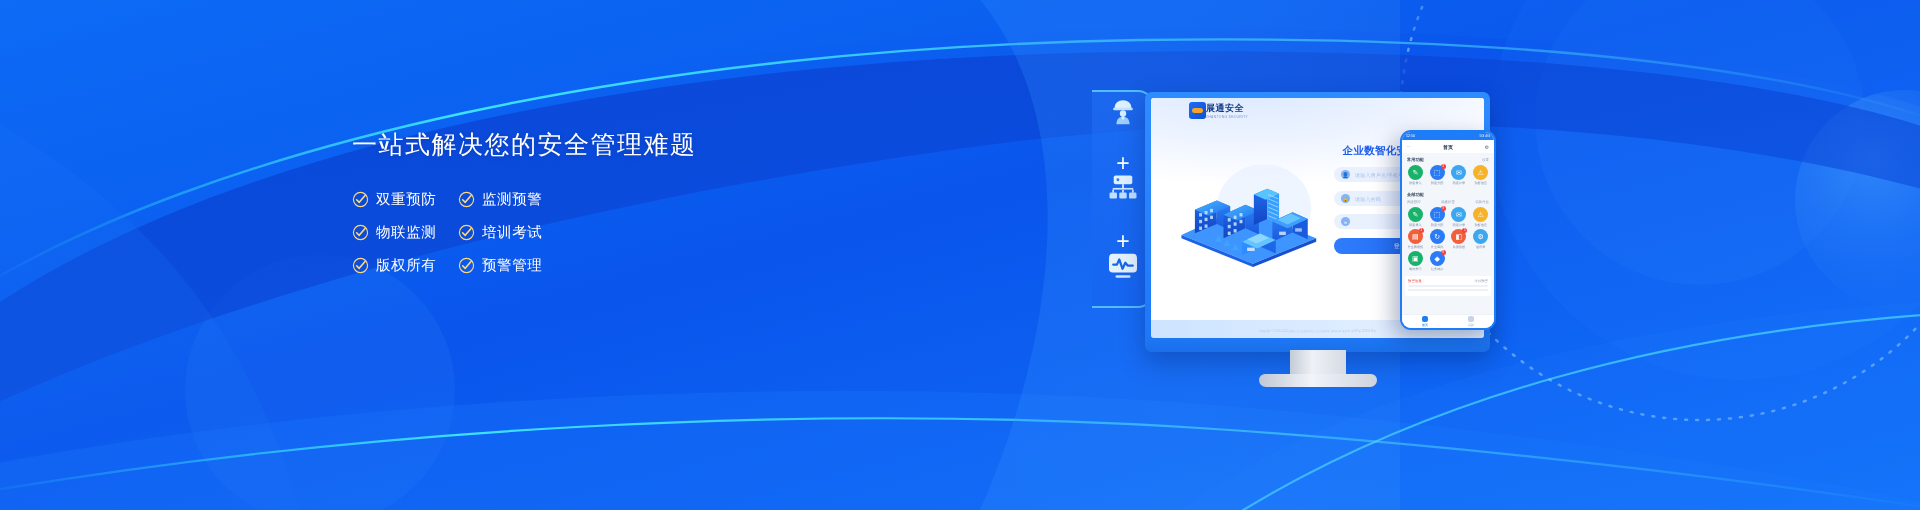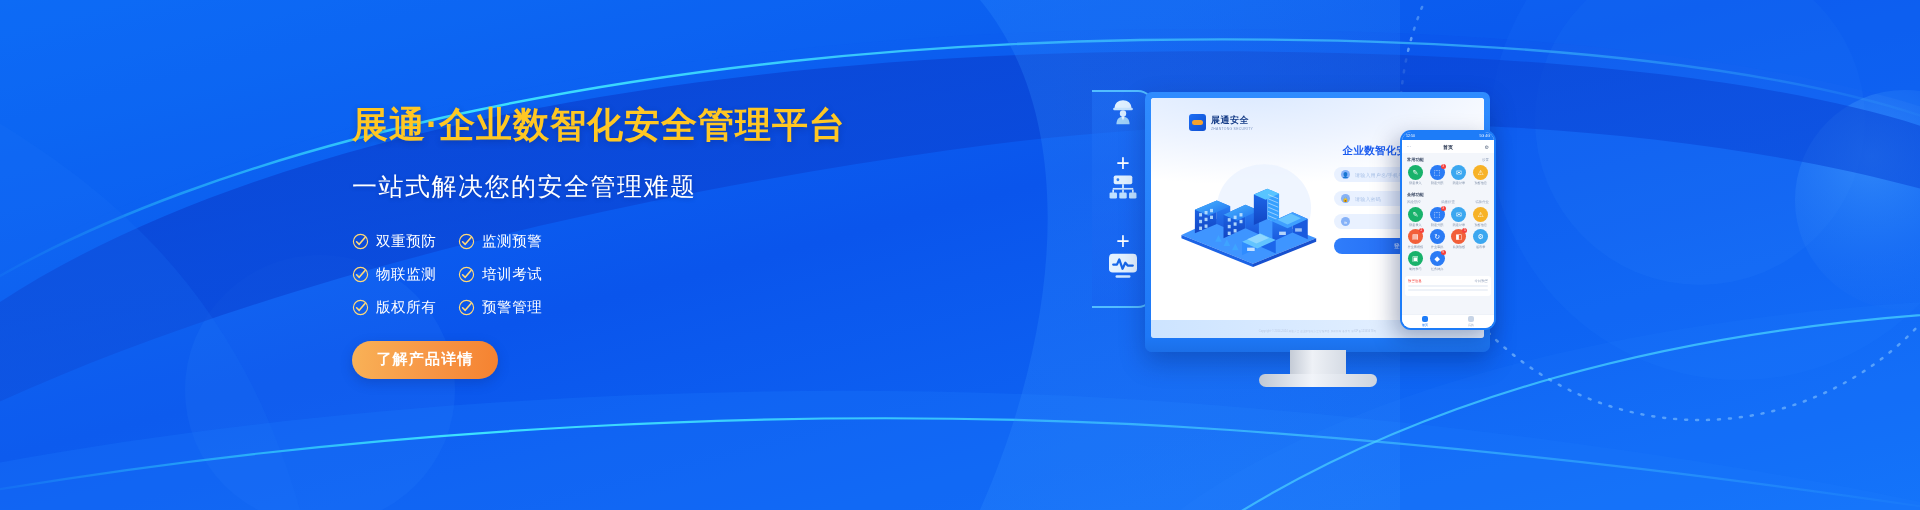--- a/index.html
+++ b/index.html
@@ -98,21 +98,21 @@
   }
   .screen {
     width:100%; height:100%; background:#ffffff; border-radius:3px;
     position:relative; overflow:hidden;
   }
   .screen-wash {
     position:absolute; left:0; top:0; width:100%; height:60%;
     background:radial-gradient(120% 90% at 30% -10%, #d9e8ff 0%, #eef4ff 45%, #ffffff 78%);
   }
   .brand-logo {
-    position:absolute; left:38px; top:16px; display:flex; align-items:center; gap:5px;
+    position:absolute; left:38px; top:4px; display:flex; align-items:center; 
   }
   .brand-mark {
     width:17px; height:17px; border-radius:3px;
     background:linear-gradient(135deg,#1d6ef5,#0f4fd0);
     position:relative;
   }
   .brand-mark:after {
     content:""; position:absolute; left:3px; top:6px; width:11px; height:5px;
     border-radius:3px; background:#f6a22c;
   }
@@ -282,21 +282,20 @@
       <path d="M -40 496 C 340 430 800 400 1230 430 C 1580 455 1820 492 1960 512" fill="none" stroke="url(#gCyan)" stroke-width="2.2"></path>
 
       <path d="M 1180 510 C 1330 400 1600 318 1960 300 L 1960 510 Z" fill="#2a85ff" opacity=".12"></path>
       <path d="M 1240 512 C 1420 402 1660 330 1965 312" fill="none" stroke="#4ad9ff" stroke-opacity=".70" stroke-width="2.2"></path>
 
       <path d="M 980 0 C 1080 120 1060 330 980 510 L 1400 510 L 1400 0 Z" fill="url(#gLight)"></path>
     </svg>
   </div>
 
   <div class="copy">
-    <div class="headline">展通·企业数智化安全管理平台</div>
     <div class="subhead">一站式解决您的安全管理难题</div>
 
     <div class="features">
       <div class="feature">
         <svg class="tick" viewBox="0 0 24 24">
           <circle cx="12" cy="12" r="10" fill="none" stroke="#ffd978" stroke-width="1.6"></circle>
           <path d="M6.5 12.4 L10.2 16 L18.4 6.4" fill="none" stroke="#ffd978" stroke-width="2.3" stroke-linecap="round" stroke-linejoin="round"></path>
         </svg>
         <span>双重预防</span>
       </div>
@@ -330,21 +329,20 @@
       </div>
       <div class="feature">
         <svg class="tick" viewBox="0 0 24 24">
           <circle cx="12" cy="12" r="10" fill="none" stroke="#ffd978" stroke-width="1.6"></circle>
           <path d="M6.5 12.4 L10.2 16 L18.4 6.4" fill="none" stroke="#ffd978" stroke-width="2.3" stroke-linecap="round" stroke-linejoin="round"></path>
         </svg>
         <span>预警管理</span>
       </div>
     </div>
 
-    <button class="cta">了解产品详情</button>
   </div>
 
   <div class="devices">
 
 
     <div class="icon-card"></div>
 
     <div class="icon-slot s0">
       <svg width="30" height="30" viewBox="0 0 32 32">
         <path d="M7 13 C7 7.5 11 4.5 16 4.5 C21 4.5 25 7.5 25 13 Z" fill="#dff0ff"></path>

